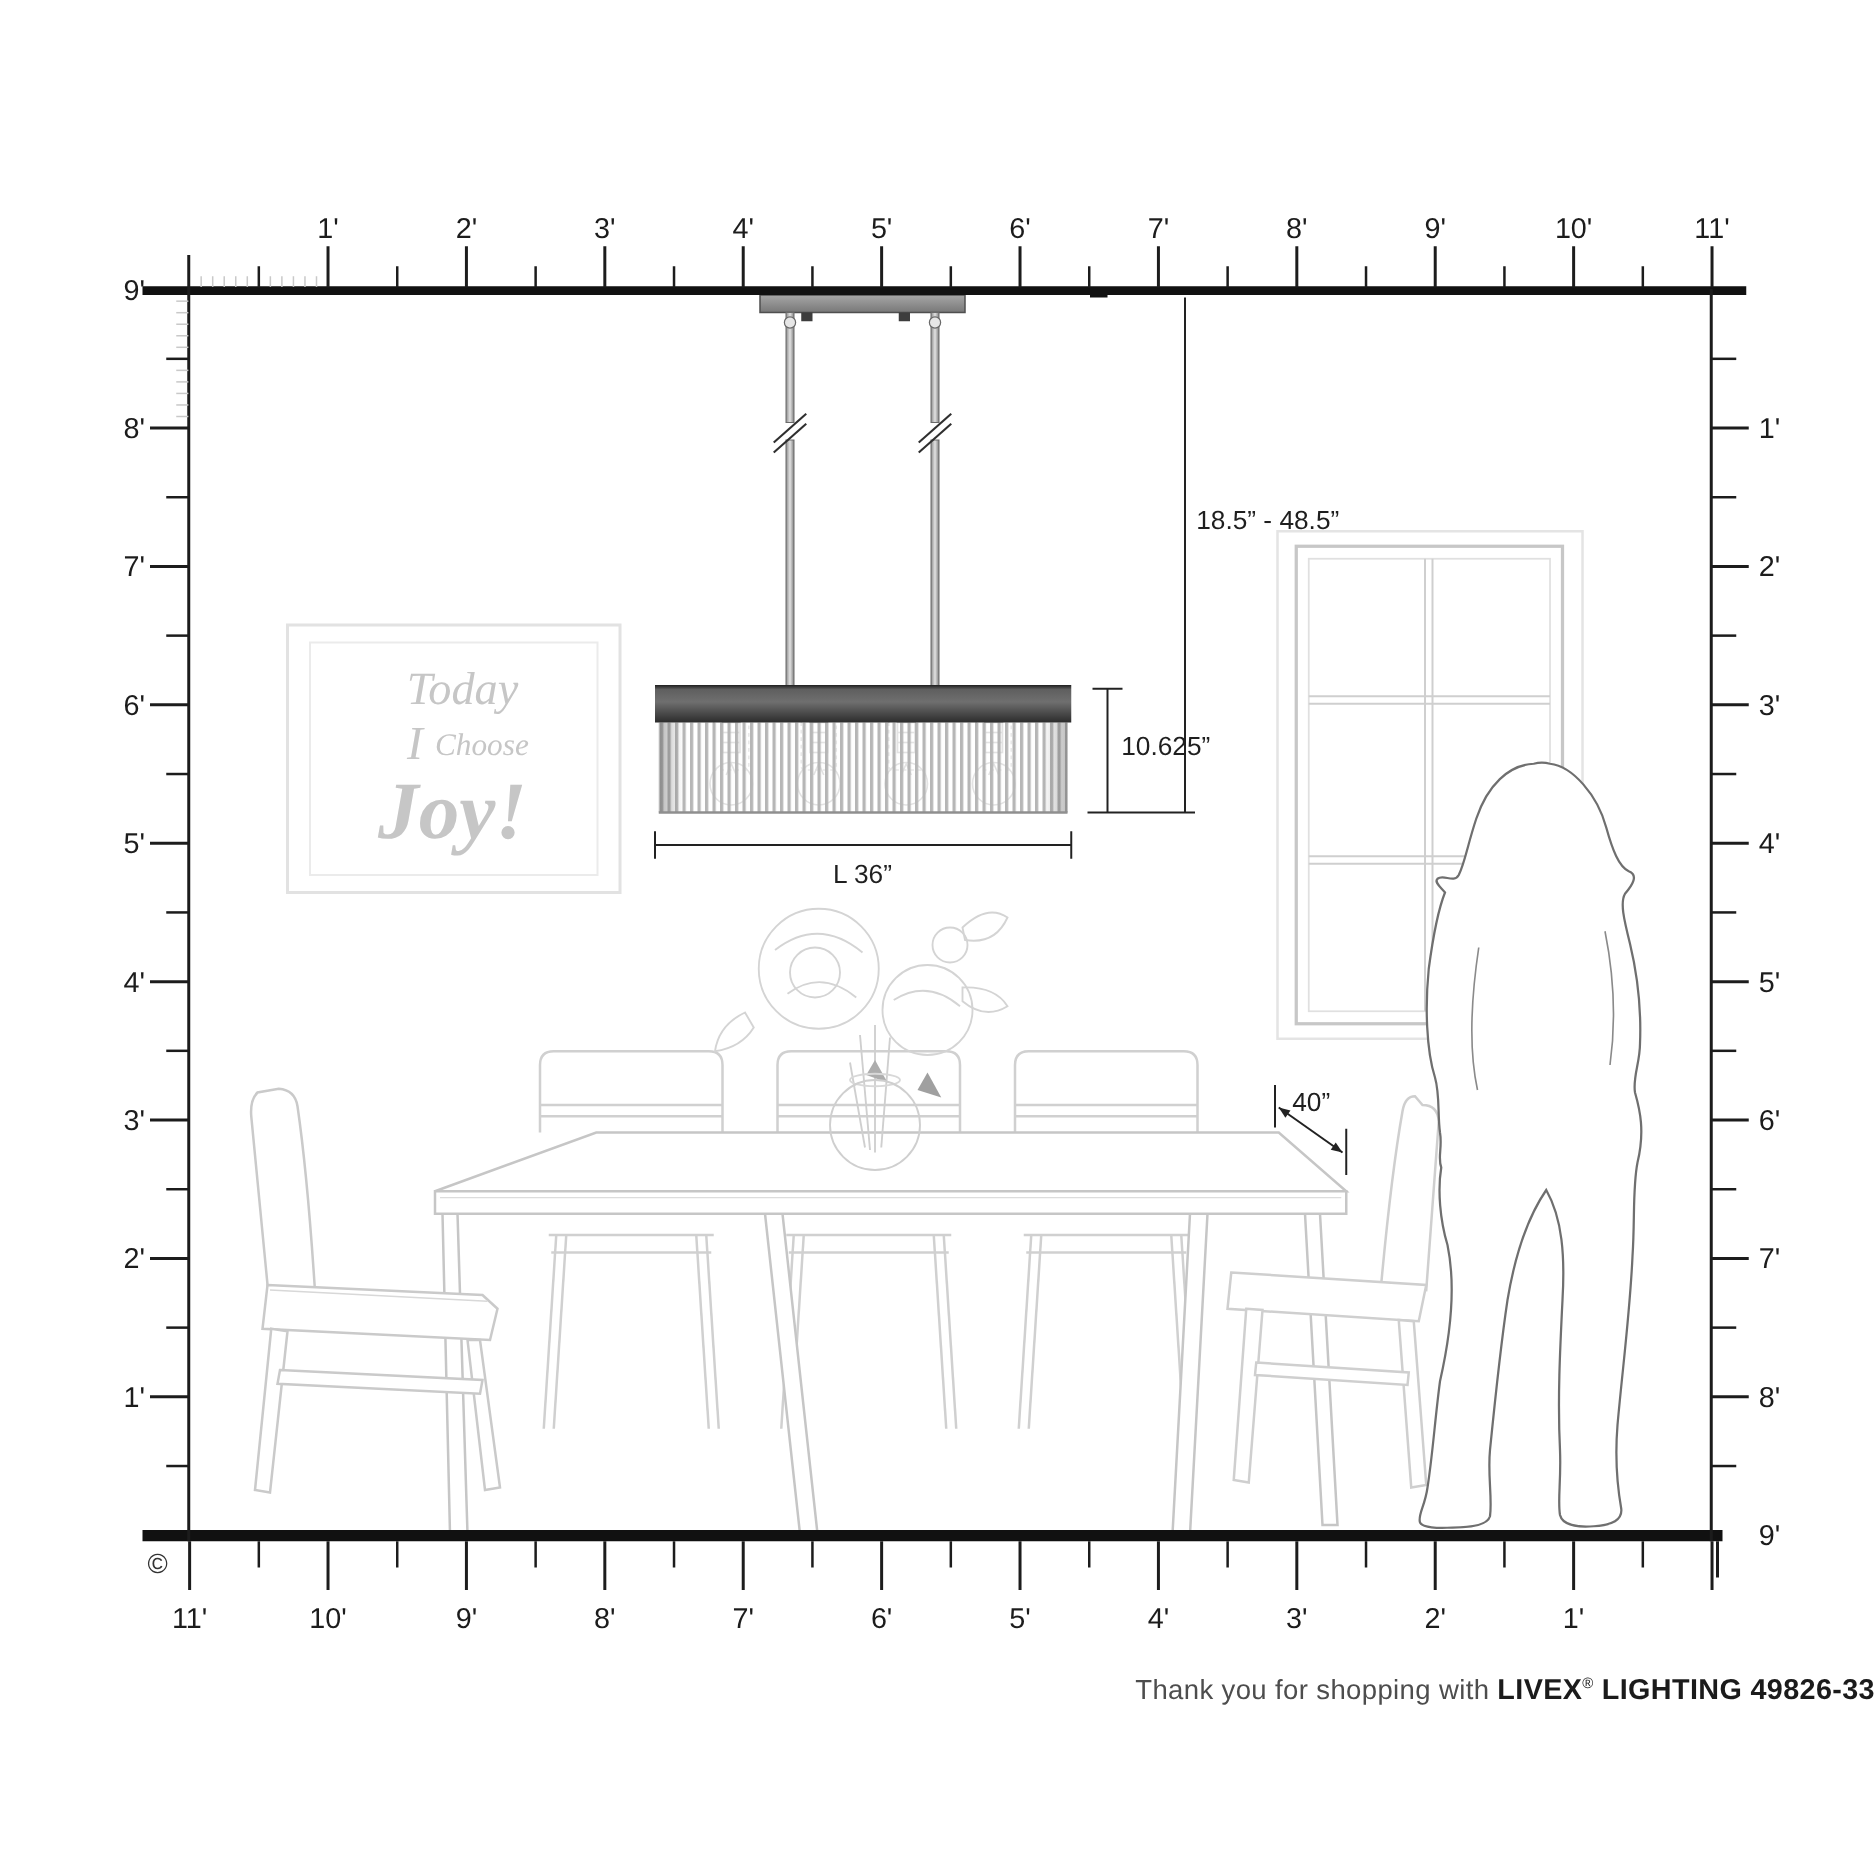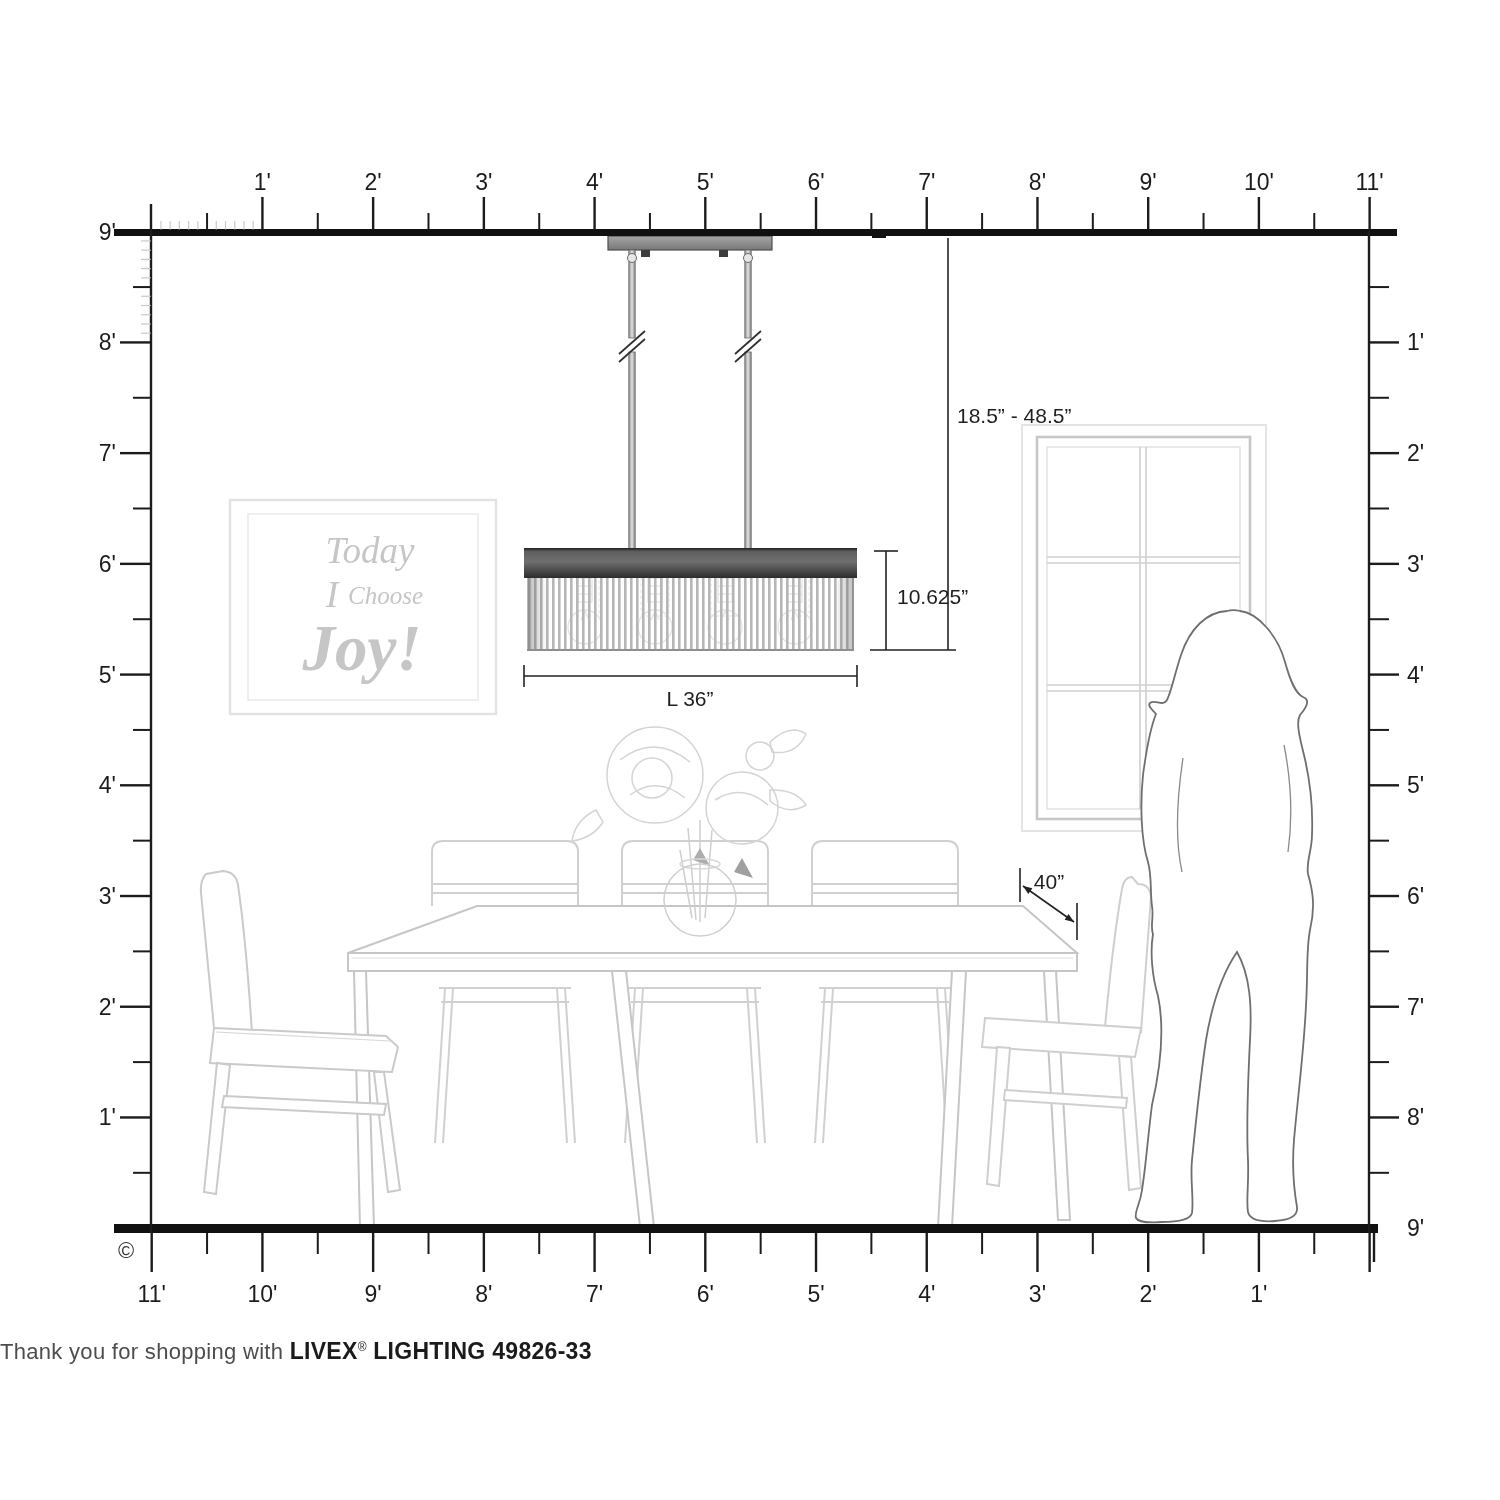--- a/index.html
+++ b/index.html
@@ -1,21 +1,21 @@
 <!DOCTYPE html>
 <html><head>
 <meta charset="utf-8">
 <style>
   html,body{margin:0;padding:0;background:#fff;}
   body{width:1500px;height:1500px;position:relative;font-family:"Liberation Sans",sans-serif;}
   #stage{position:absolute;left:0;top:0;width:1500px;height:1500px;}
   svg text{font-family:"Liberation Sans",sans-serif;}
   .ruler-label{font-size:23px;fill:#1c1c1c;}
   .dim-label{font-size:21px;fill:#1f1f1f;}
-  .caption{position:absolute;left:0;top:1338px;width:1500px;text-align:left;color:#4d4d4d;font-size:22px;letter-spacing:.3px;}
+  .caption{position:absolute;left:0;top:1338px;width:1500px;text-align:right;color:#4d4d4d;font-size:22px;letter-spacing:.3px;}
   .caption .brand{font-weight:bold;color:#1b1b1b;font-size:23px;}
   .caption sup{font-size:12px;color:#1b1b1b;}
   .art-serif{font-family:"Liberation Serif","DejaVu Serif",serif;font-style:italic;fill:#c6c6c6;}
 </style>
 </head>
 <body>
 
 <div id="stage">
 <svg id="scene" width="1500" height="1500" viewBox="0 0 1500 1500">
   <defs>

